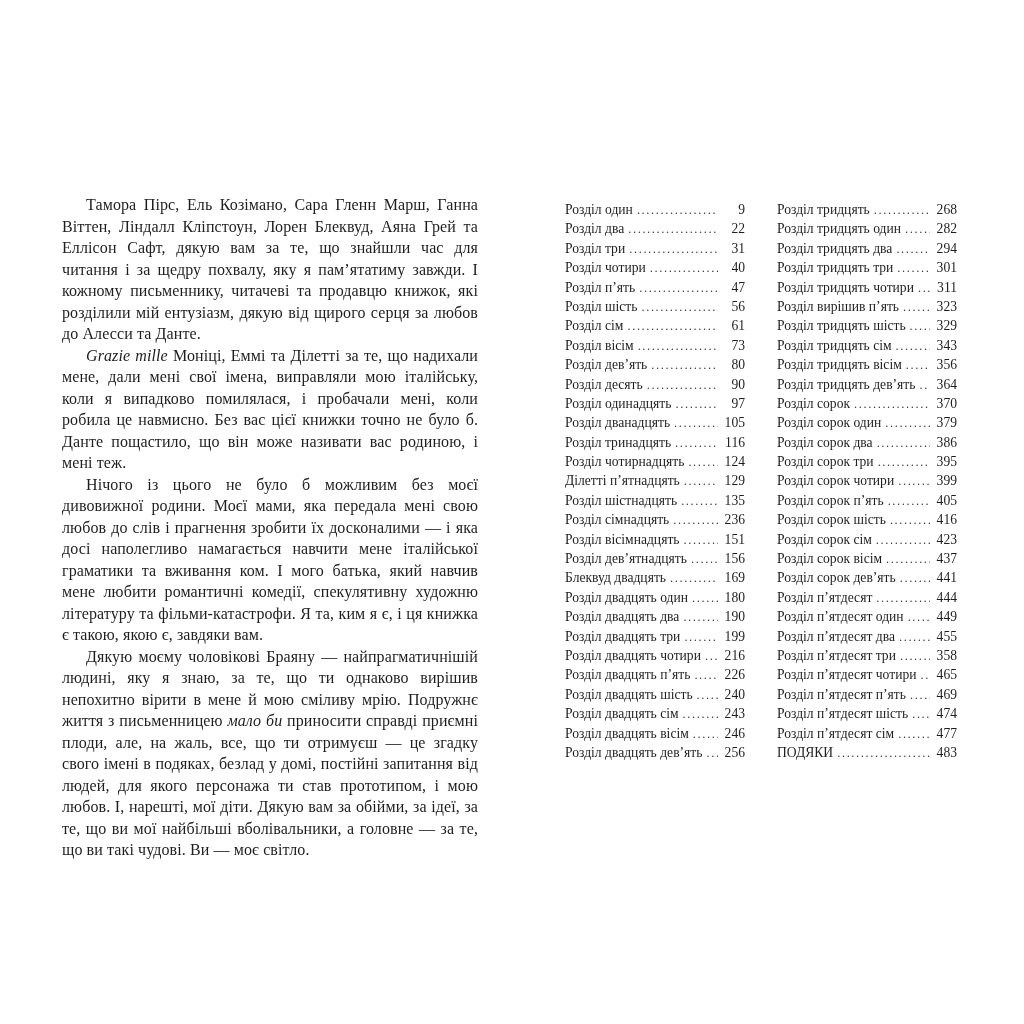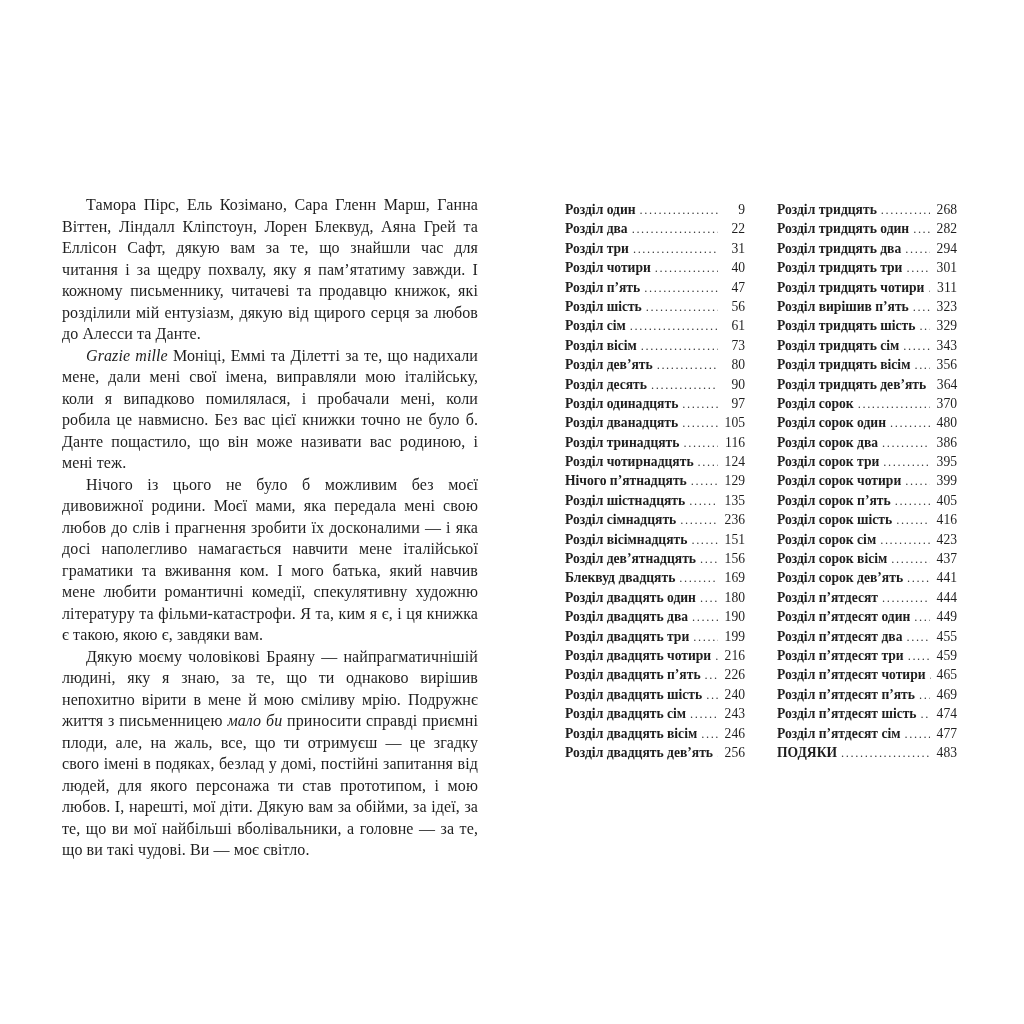--- a/index.html
+++ b/index.html
@@ -41,21 +41,21 @@
     gap: 32px;
   }
   .toc-col { flex: 1; min-width: 0; }
   .toc-row {
     display: flex;
     align-items: baseline;
     height: 19.4px;
     font-size: 13.6px;
     white-space: nowrap;
   }
-  .toc-label { flex: 0 0 auto; font-weight: bold; }
+  .toc-label { flex: 0 0 auto; }
   .toc-dots {
     flex: 1 1 auto;
     overflow: hidden;
     margin: 0 3px 0 4px;
     color: #3a3a3a;
   }
   .toc-dots::after {
     content: "..........................................................................";
     letter-spacing: 1.6px;
     font-size: 12.5px;
@@ -165,21 +165,21 @@
     <span class="toc-page">116</span>
   </div>
 
   <div class="toc-row">
     <span class="toc-label">Розділ чотирнадцять</span>
     <span class="toc-dots"></span>
     <span class="toc-page">124</span>
   </div>
 
   <div class="toc-row">
-    <span class="toc-label">Нічого п’ятнадцять</span>
+    <span class="toc-label">Ділетті п’ятнадцять</span>
     <span class="toc-dots"></span>
     <span class="toc-page">129</span>
   </div>
 
   <div class="toc-row">
     <span class="toc-label">Розділ шістнадцять</span>
     <span class="toc-dots"></span>
     <span class="toc-page">135</span>
   </div>
 
@@ -324,21 +324,21 @@
 
   <div class="toc-row">
     <span class="toc-label">Розділ сорок</span>
     <span class="toc-dots"></span>
     <span class="toc-page">370</span>
   </div>
 
   <div class="toc-row">
     <span class="toc-label">Розділ сорок один</span>
     <span class="toc-dots"></span>
-    <span class="toc-page">480</span>
+    <span class="toc-page">379</span>
   </div>
 
   <div class="toc-row">
     <span class="toc-label">Розділ сорок два</span>
     <span class="toc-dots"></span>
     <span class="toc-page">386</span>
   </div>
 
   <div class="toc-row">
     <span class="toc-label">Розділ сорок три</span>
@@ -396,21 +396,21 @@
 
   <div class="toc-row">
     <span class="toc-label">Розділ п’ятдесят два</span>
     <span class="toc-dots"></span>
     <span class="toc-page">455</span>
   </div>
 
   <div class="toc-row">
     <span class="toc-label">Розділ п’ятдесят три</span>
     <span class="toc-dots"></span>
-    <span class="toc-page">459</span>
+    <span class="toc-page">358</span>
   </div>
 
   <div class="toc-row">
     <span class="toc-label">Розділ п’ятдесят чотири</span>
     <span class="toc-dots"></span>
     <span class="toc-page">465</span>
   </div>
 
   <div class="toc-row">
     <span class="toc-label">Розділ п’ятдесят п’ять</span>

